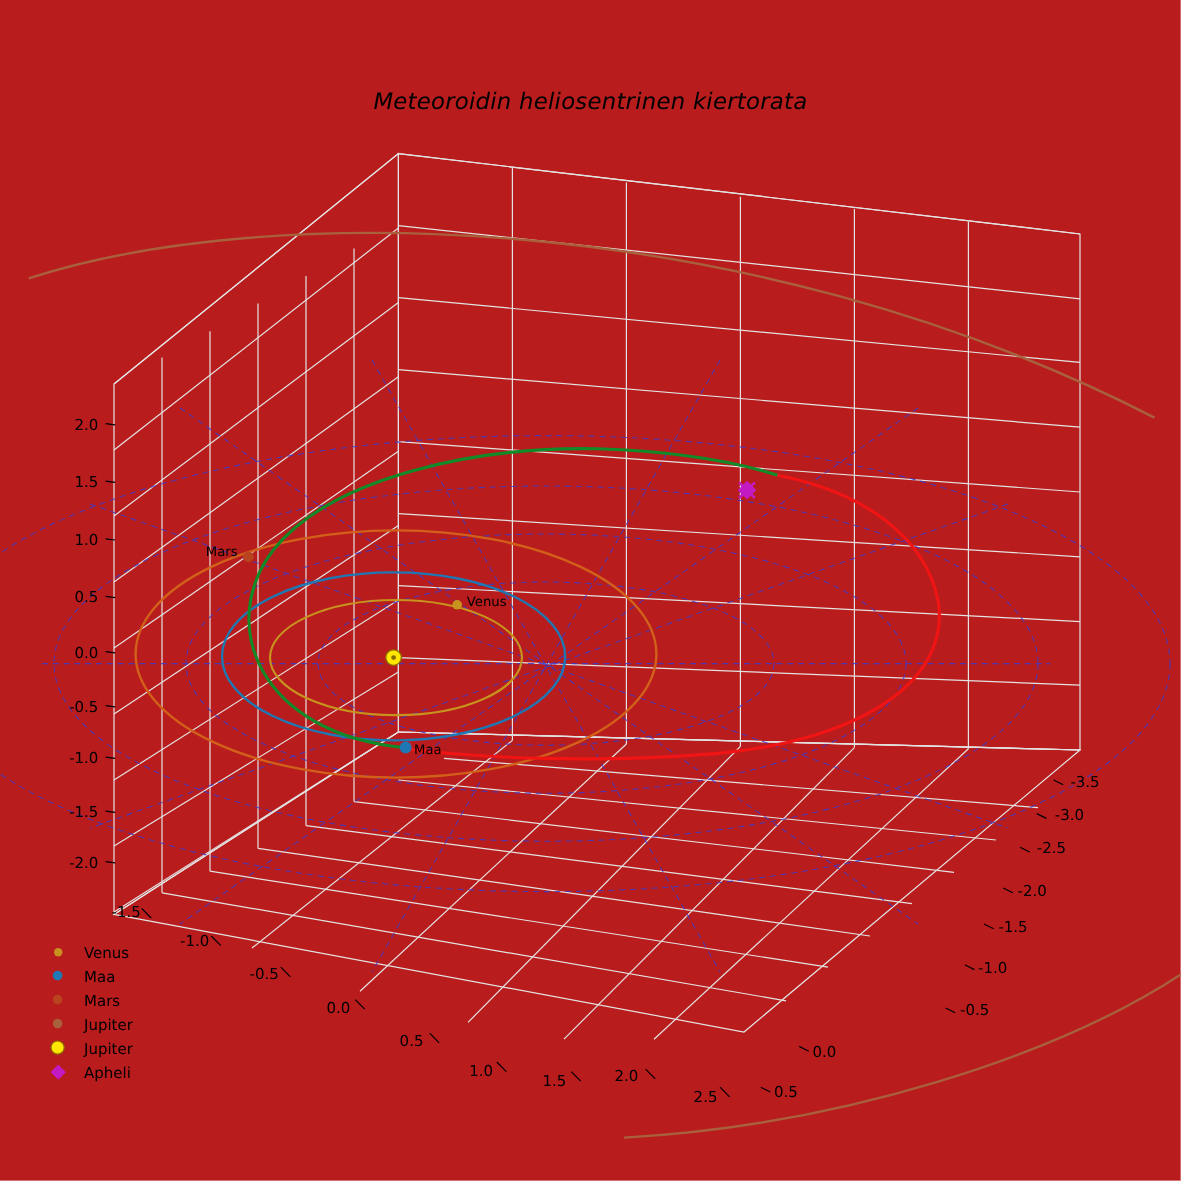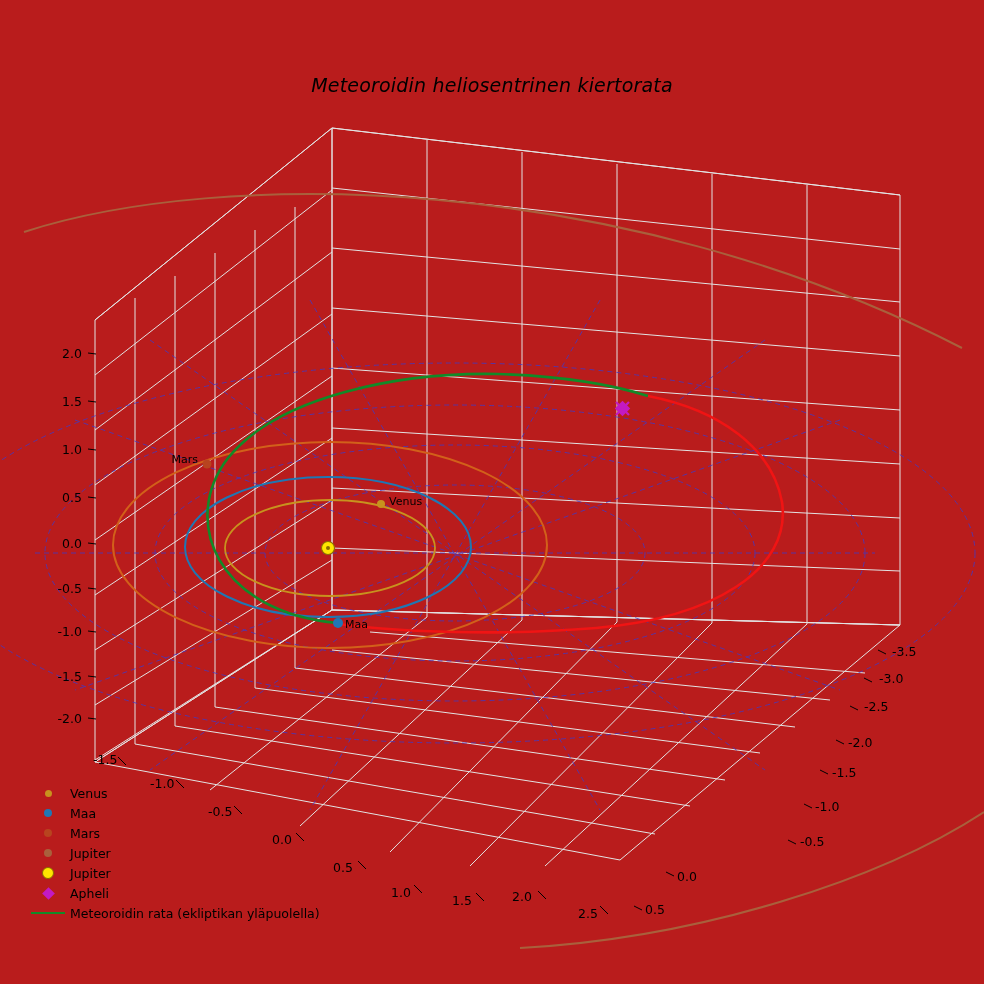--- a/index.html
+++ b/index.html
@@ -298,22 +298,16 @@
       <span class="legend-text">Jupiter</span>
     </div>
 
     <div class="legend-row">
       <span class="legend-mark">
         <span class="diamond" style="background:#c31ac3;"></span>
       </span>
       <span class="legend-text">Apheli</span>
     </div>
 
-    <div class="legend-row">
-      <span class="legend-mark">
-        <span class="line-swatch" style="background:#128a28;"></span>
-      </span>
-      <span class="legend-text">Meteoroidin rata (ekliptikan yläpuolella)</span>
-    </div>
 
 
   </div>
 </div>
 
 </body></html>

